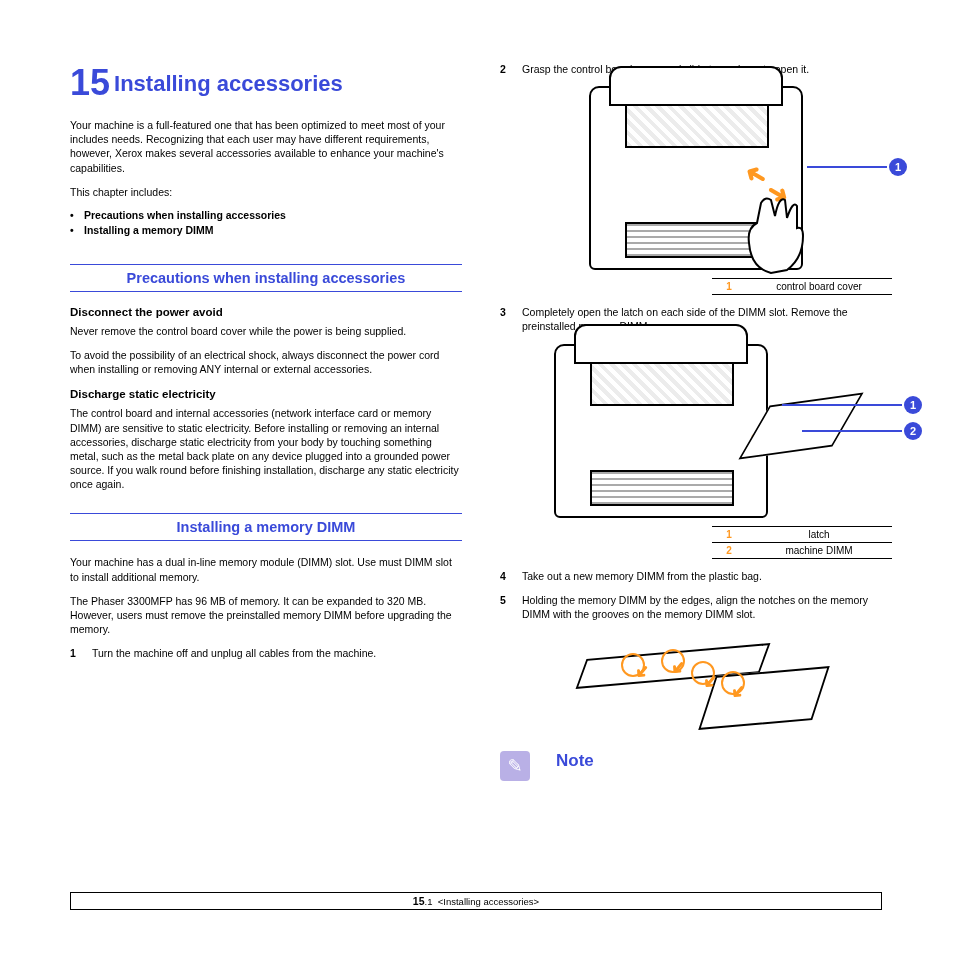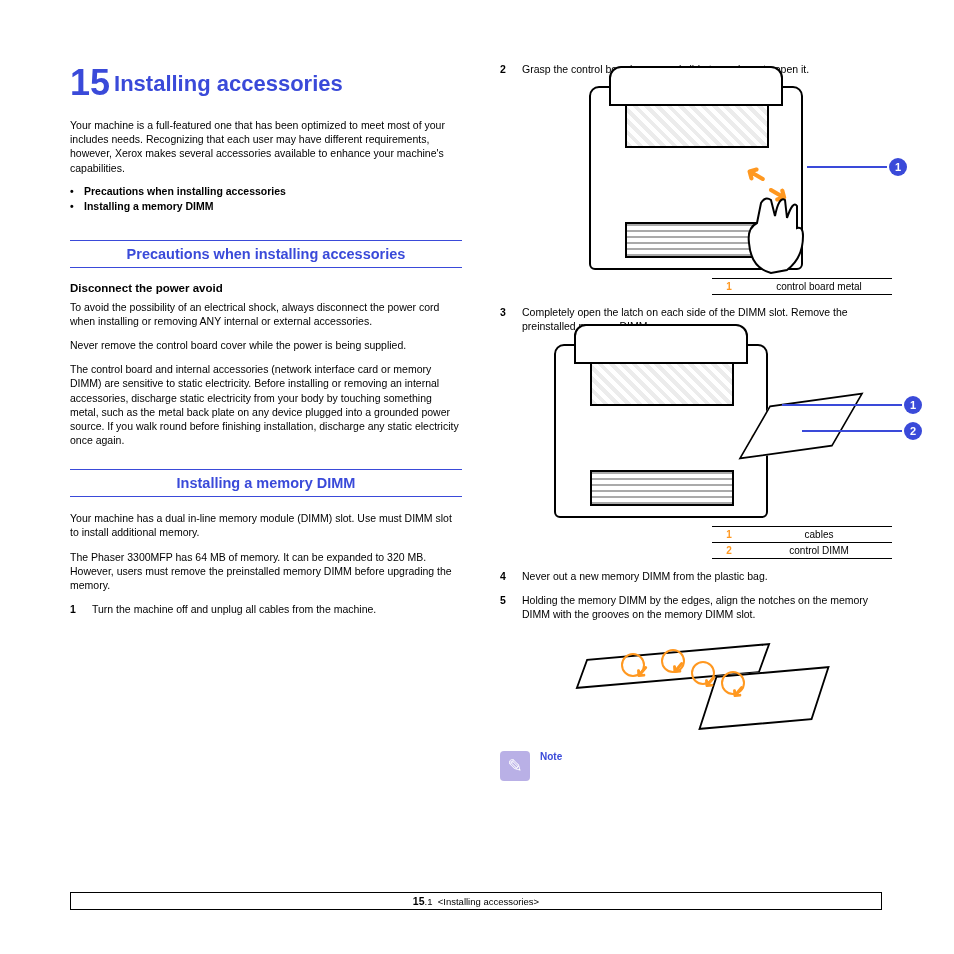--- a/index.html
+++ b/index.html
@@ -228,22 +228,23 @@
     display: flex;
     align-items: center;
     justify-content: center;
     font-size: 18px;
     color: #fff;
     flex-shrink: 0;
   }
   .note-title {
     color: #3a4ad9;
     font-weight: bold;
-    font-size: 10px;
+    font-size: 17px;
     margin-bottom: 2px;
+    margin-left: 16px;
   }
   .footer {
     position: absolute;
     left: 70px;
     right: 60px;
     bottom: 44px;
     border: 1px solid #000;
     height: 16px;
     line-height: 16px;
     text-align: center;
@@ -267,37 +268,39 @@
 <div class="page">
   <div class="columns">
 
     <div class="col">
       <h1 class="chapter-title">
         <span class="chapter-num">15</span><span>Installing accessories</span>
       </h1>
 
       <p>Your machine is a full-featured one that has been optimized to meet most of your includes needs. Recognizing that each user may have different requirements, however, Xerox makes several accessories available to enhance your machine's capabilities.</p>
 
+      <p>This chapter includes:</p>
       <ul class="bullets">
         <li>Precautions when installing accessories</li>
         <li>Installing a memory DIMM</li>
       </ul>
 
       <div class="section-heading">Precautions when installing accessories</div>
 
       <div class="subheading">Disconnect the power avoid</div>
+      <p>Never remove the control board cover while the power is being supplied.</p>
       <p>To avoid the possibility of an electrical shock, always disconnect the power cord when installing or removing ANY internal or external accessories.</p>
-      <p>Never remove the control board cover while the power is being supplied.</p>
-
+
+      <div class="subheading">Discharge static electricity</div>
       <p>The control board and internal accessories (network interface card or memory DIMM) are sensitive to static electricity. Before installing or removing an internal accessories, discharge static electricity from your body by touching something metal, such as the metal back plate on any device plugged into a grounded power source. If you walk round before finishing installation, discharge any static electricity once again.</p>
 
       <div class="section-heading">Installing a memory DIMM</div>
 
       <p>Your machine has a dual in-line memory module (DIMM) slot. Use must DIMM slot to install additional memory.</p>
-      <p>The Phaser 3300MFP has 64 MB of memory. It can be expanded to 320 MB. However, users must remove the preinstalled memory DIMM before upgrading the memory.</p>
+      <p>The Phaser 3300MFP has 96 MB of memory. It can be expanded to 320 MB. However, users must remove the preinstalled memory DIMM before upgrading the memory.</p>
 
       <ol class="steps">
         <li>
           <span class="num">1</span>
           <span>Turn the machine off and unplug all cables from the machine.</span>
         </li>
       </ol>
     </div>
 
     <div class="col">
@@ -321,21 +324,21 @@
               <path d="M40 85 Q20 80 18 55 Q16 40 26 35 L30 15 Q34 8 40 12 L44 28 Q48 8 54 12 L56 30 Q62 12 66 18 L66 40 Q72 38 72 48 Q72 70 56 82 Z" fill="#fff" stroke="#000" stroke-width="2"></path>
             </svg>
           </div>
           <div class="callout-line" style="width:80px;right:-84px;top:80px"></div>
           <div class="callout-bubble" style="right:-104px;top:72px">1</div>
         </div>
         <table class="legend">
           <tbody>
               <tr>
             <td class="k">1</td>
-            <td>control board metal</td>
+            <td>control board cover</td>
           </tr>
         </tbody>
           </table>
       </div>
 
       <ol class="steps">
         <li>
           <span class="num">3</span>
           <span>Completely open the latch on each side of the DIMM slot. Remove the preinstalled memory DIMM.</span>
         </li>
@@ -352,34 +355,34 @@
           <div class="fig2-extra"></div>
           <div class="callout-line" style="width:120px;right:-134px;top:60px"></div>
           <div class="callout-bubble" style="right:-154px;top:52px">1</div>
           <div class="callout-line" style="width:100px;right:-134px;top:86px"></div>
           <div class="callout-bubble" style="right:-154px;top:78px">2</div>
         </div>
         <table class="legend">
           <tbody>
               <tr>
             <td class="k">1</td>
-            <td>cables</td>
+            <td>latch</td>
           </tr>
           <tr>
             <td class="k">2</td>
-            <td>control DIMM</td>
+            <td>machine DIMM</td>
           </tr>
         </tbody>
           </table>
       </div>
 
       <ol class="steps">
         <li>
           <span class="num">4</span>
-          <span>Never out a new memory DIMM from the plastic bag.</span>
+          <span>Take out a new memory DIMM from the plastic bag.</span>
         </li>
         <li>
           <span class="num">5</span>
           <span>Holding the memory DIMM by the edges, align the notches on the memory DIMM with the grooves on the memory DIMM slot.</span>
         </li>
       </ol>
 
       <div class="figure">
         <div class="dimm-slot">
           <div class="slot-bar"></div>

